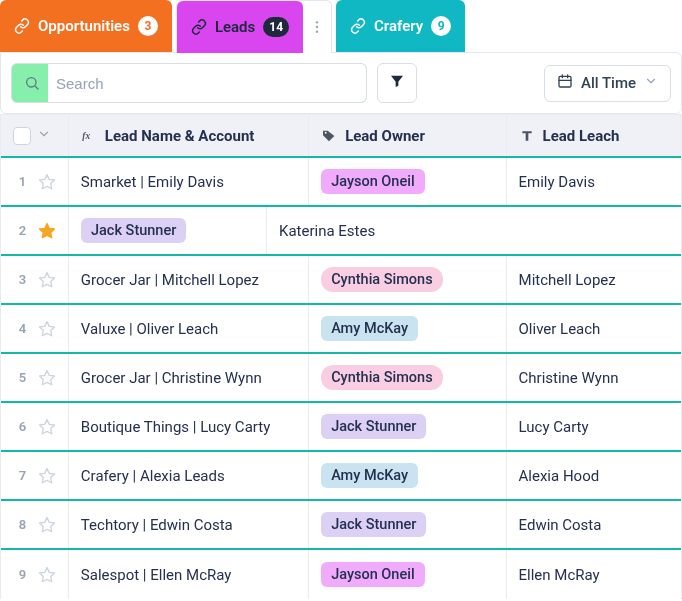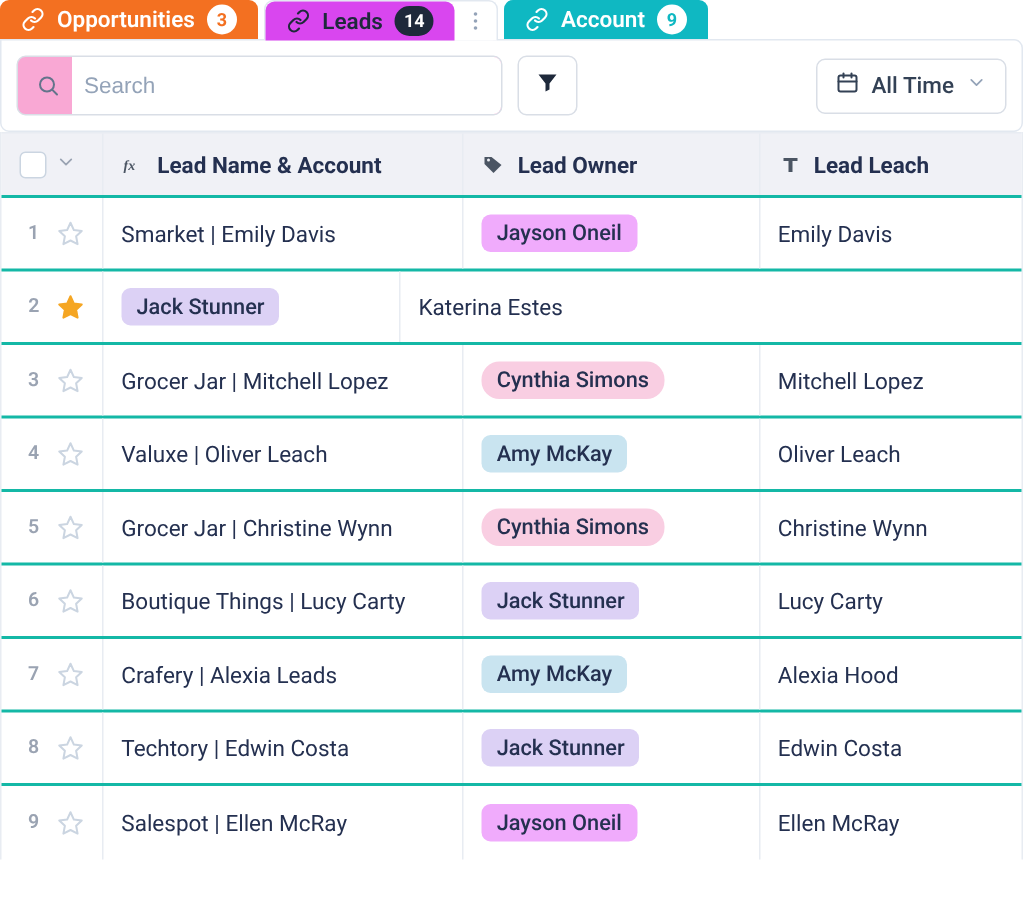--- a/index.html
+++ b/index.html
@@ -14,21 +14,21 @@
     
     .tabs-row {
       display: flex;
       align-items: stretch;
       gap: 4px;
       padding: 0;
     }
     .tab {
       display: inline-flex;
       align-items: center;
-      height: 26px;
+      height: 52px;
       padding: 0 14px;
       gap: 8px;
       border-radius: 6px 6px 0 0;
       font-weight: 600;
       font-size: 15px;
       cursor: pointer;
       position: relative;
     }
     .tab .tab-icon svg { display:block; }
     .tab-opportunities {
@@ -87,23 +87,23 @@
       margin-top:-1px;
       justify-content: space-between;
     }
     .tb-left { display:flex; align-items:center; gap:10px; }
     .search-wrap {
       display:flex;
       align-items:center;
       border:1px solid #d9dee6;
       border-radius:6px;
       height:40px;
-      width:324px;
+      width:356px;
       overflow:hidden;
-      background:#f9a8d4;
+      background:#86efac;
     }
     .search-input {
       border:none;
       outline:none;
       height:100%;
       font-size:15px;
       padding:0 8px;
       flex:1;
       color:#1e293b;
     }
@@ -217,21 +217,21 @@
     </div>
   </div>
 
   <div class="tab tab-accounts">
     <span class="tab-icon">
       <svg width="16" height="16" viewBox="0 0 24 24" fill="none" stroke="currentColor" stroke-width="2.2" stroke-linecap="round" stroke-linejoin="round">
           <path d="M10 13a5 5 0 0 0 7.07 0l3-3a5 5 0 0 0-7.07-7.07l-1.5 1.5"></path>
           <path d="M14 11a5 5 0 0 0-7.07 0l-3 3a5 5 0 0 0 7.07 7.07l1.5-1.5"></path>
         </svg>
     </span>
-    <span>Account</span>
+    <span>Crafery</span>
     <span class="tab-badge">9</span>
   </div>
 </div>
 
 <div class="toolbar">
   <div class="tb-left">
     <div class="search-wrap">
       <span class="search-icon">
         <svg width="16" height="16" viewBox="0 0 24 24" fill="none" stroke="currentColor" stroke-width="2" stroke-linecap="round" stroke-linejoin="round">
             <circle cx="11" cy="11" r="7"></circle>

